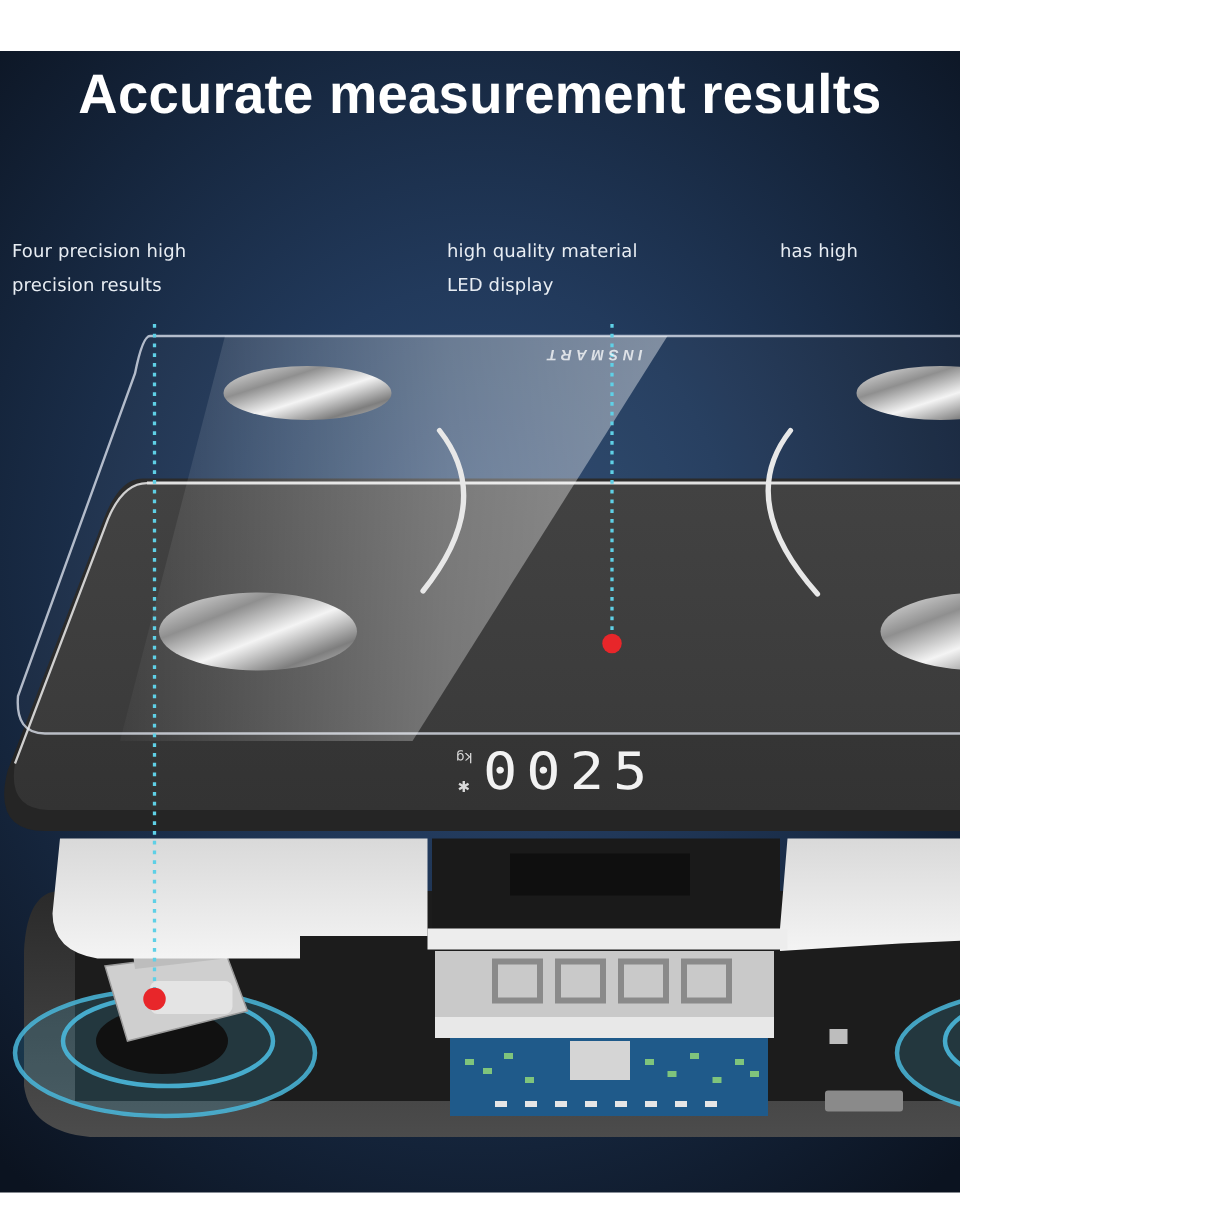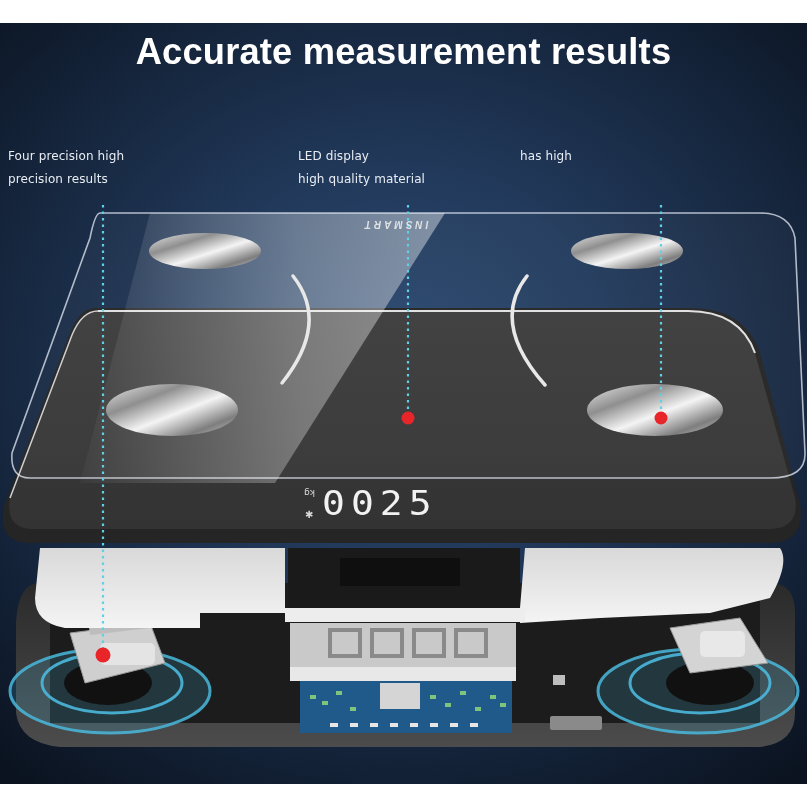--- a/index.html
+++ b/index.html
@@ -1,18 +1,18 @@
 <!DOCTYPE html>
 <html><head>
 <meta charset="utf-8">
 <style>
   html, body { margin: 0; padding: 0; background: #ffffff; }
   body { width: 807px; height: 807px; position: relative; overflow: hidden; font-family: "Liberation Sans", sans-serif; }
   .stage {
-    position: absolute; left: 0; top: 23px; width: 807px; height: 761px; overflow: hidden;
+    position: absolute; left: 0; top: 34px; width: 640px; height: 761px; overflow: hidden;
     background: radial-gradient(ellipse 75% 70% at 50% 45%, #2c4a72 0%, #223a5c 35%, #15253c 70%, #0b1320 100%);
   }
   .title {
     position: absolute; left: 0; right: 0; top: 8px; text-align: center;
     color: #ffffff; font-weight: bold; font-size: 37px; letter-spacing: 0.2px;
     font-family: "Liberation Sans", sans-serif;
     transform: scaleX(0.98);
   }
   .label {
     position: absolute; color: #e8edf3; font-size: 12px; line-height: 23px; text-align: left;
@@ -188,22 +188,22 @@
     </g>
   </svg>
 
   <div class="title">Accurate measurement results</div>
 
   <div class="label lbl-left">
     <span>Four precision high</span>
     <span>precision results</span>
   </div>
   <div class="label lbl-mid">
+    <span>high quality material</span>
     <span>LED display</span>
-    <span>high quality material</span>
   </div>
   <div class="label lbl-right">
     <span>has high</span>
   </div>
 
   <div class="brand">INSMART</div>
 
   <div class="lcd-unit">kg</div>
   <div class="lcd-bt">✱</div>
   <div class="lcd">0025</div>

